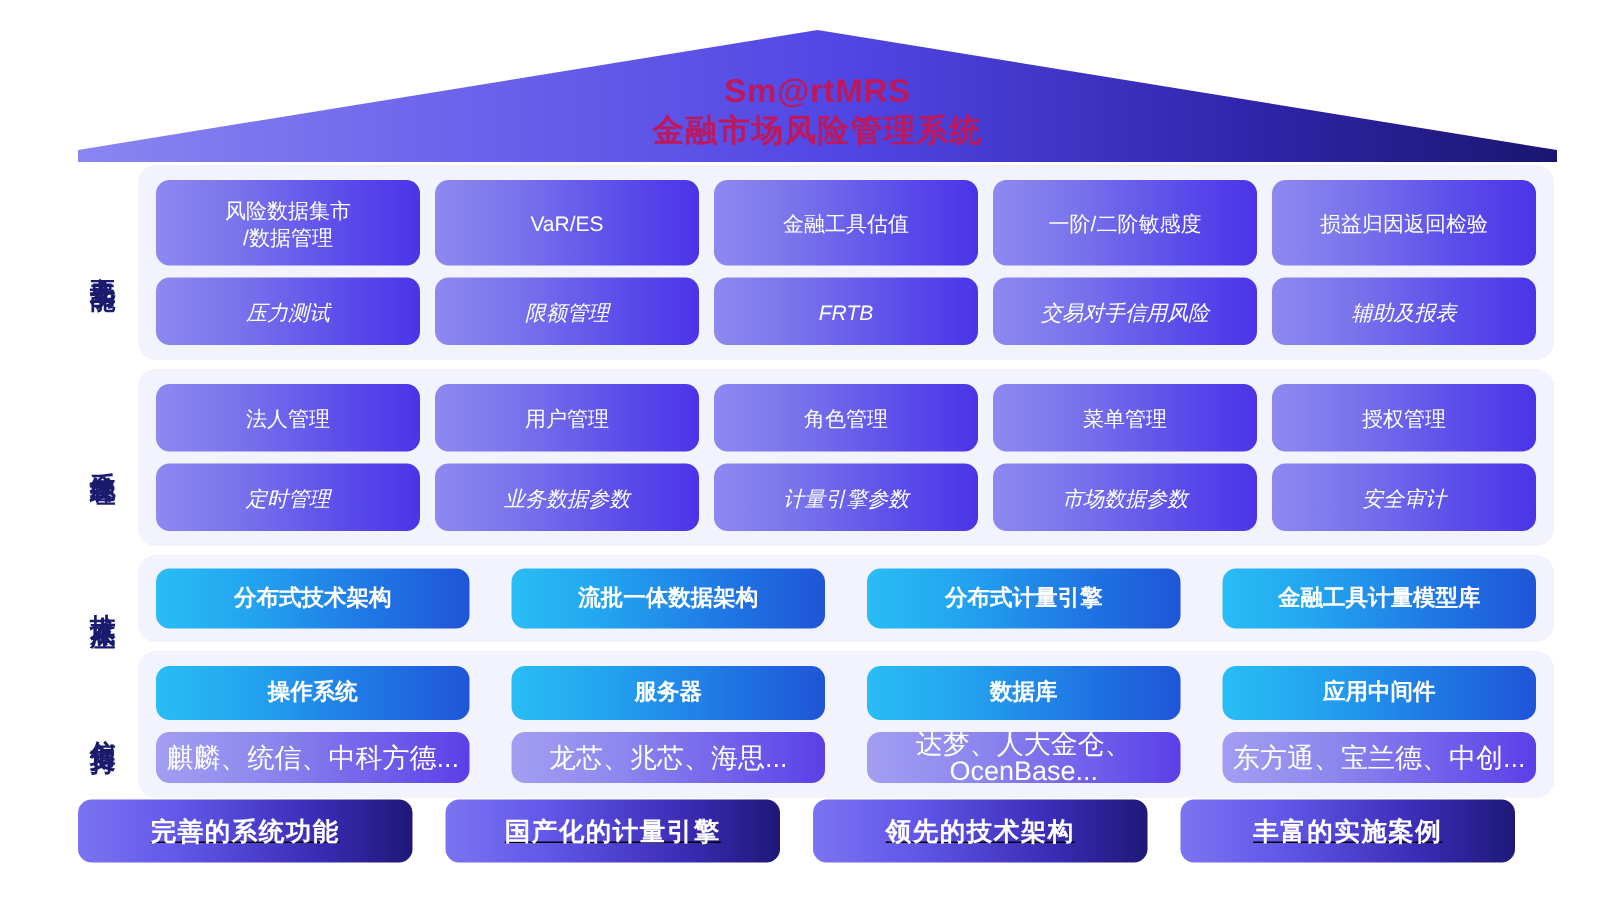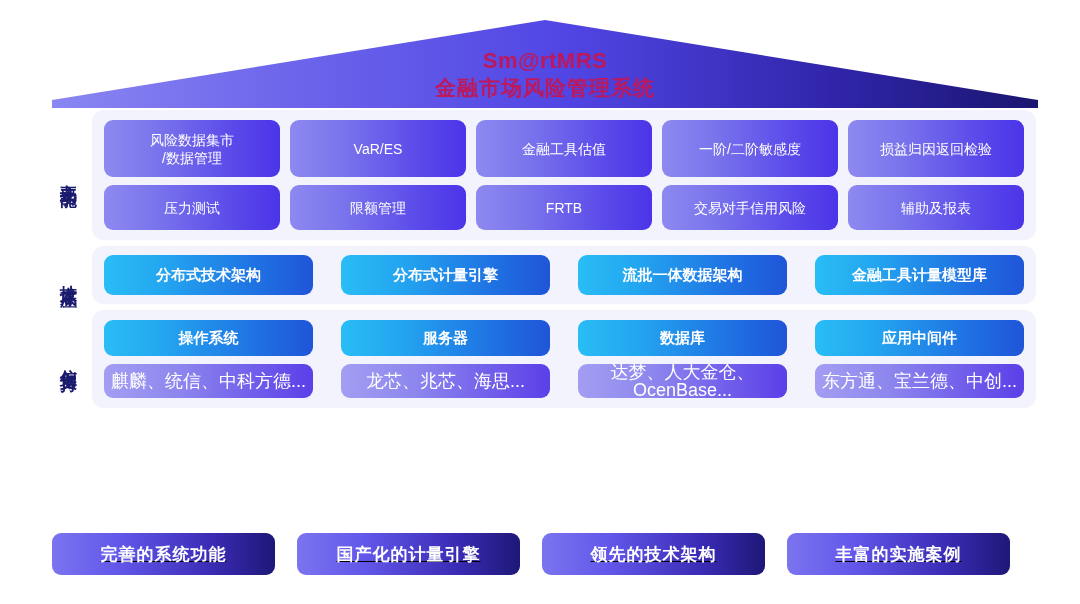--- a/index.html
+++ b/index.html
@@ -94,21 +94,21 @@
     background: #f3f3fd;
     border-radius: 12px;
     padding: 10px 12px;
   }
 
   .grid {
     display: grid;
     grid-template-columns: repeat(5, 1fr);
     gap: 10px;
   }
-  .grid + .grid { margin-top: 8px; }
+  .grid + .grid { margin-top: 8px; font-style: italic; }
 
   .grid4 {
     display: grid;
     grid-template-columns: repeat(4, 1fr);
     gap: 28px;
   }
 
   
   .card {
     border-radius: 9px;
@@ -210,30 +210,51 @@
         <div class="grid">
           <div class="card h-std">压力测试</div>
           <div class="card h-std">限额管理</div>
           <div class="card h-std">FRTB</div>
           <div class="card h-std">交易对手信用风险</div>
           <div class="card h-std">辅助及报表</div>
         </div>
       </div>
     </div>
 
+    <div class="row">
+      <div class="row-label">
+        <span class="vlabel">系统管理</span>
+      </div>
+      <div class="panel">
+        <div class="grid">
+          <div class="card h-std">法人管理</div>
+          <div class="card h-std">用户管理</div>
+          <div class="card h-std">角色管理</div>
+          <div class="card h-std">菜单管理</div>
+          <div class="card h-std">授权管理</div>
+        </div>
+        <div class="grid">
+          <div class="card h-std">定时管理</div>
+          <div class="card h-std">业务数据参数</div>
+          <div class="card h-std">计量引擎参数</div>
+          <div class="card h-std">市场数据参数</div>
+          <div class="card h-std">安全审计</div>
+        </div>
+      </div>
+    </div>
 
     <div class="row">
       <div class="row-label">
         <span class="vlabel">技术底座</span>
       </div>
       <div class="panel tech">
         <div class="grid4">
           <div class="card cyan h-tech">分布式技术架构</div>
+          <div class="card cyan h-tech">流批一体数据架构</div>
           <div class="card cyan h-tech">分布式计量引擎</div>
-          <div class="card cyan h-tech">流批一体数据架构</div>
           <div class="card cyan h-tech">金融工具计量模型库</div>
         </div>
       </div>
     </div>
 
     <div class="row">
       <div class="row-label">
         <span class="vlabel">信创支持</span>
       </div>
       <div class="panel xc">

